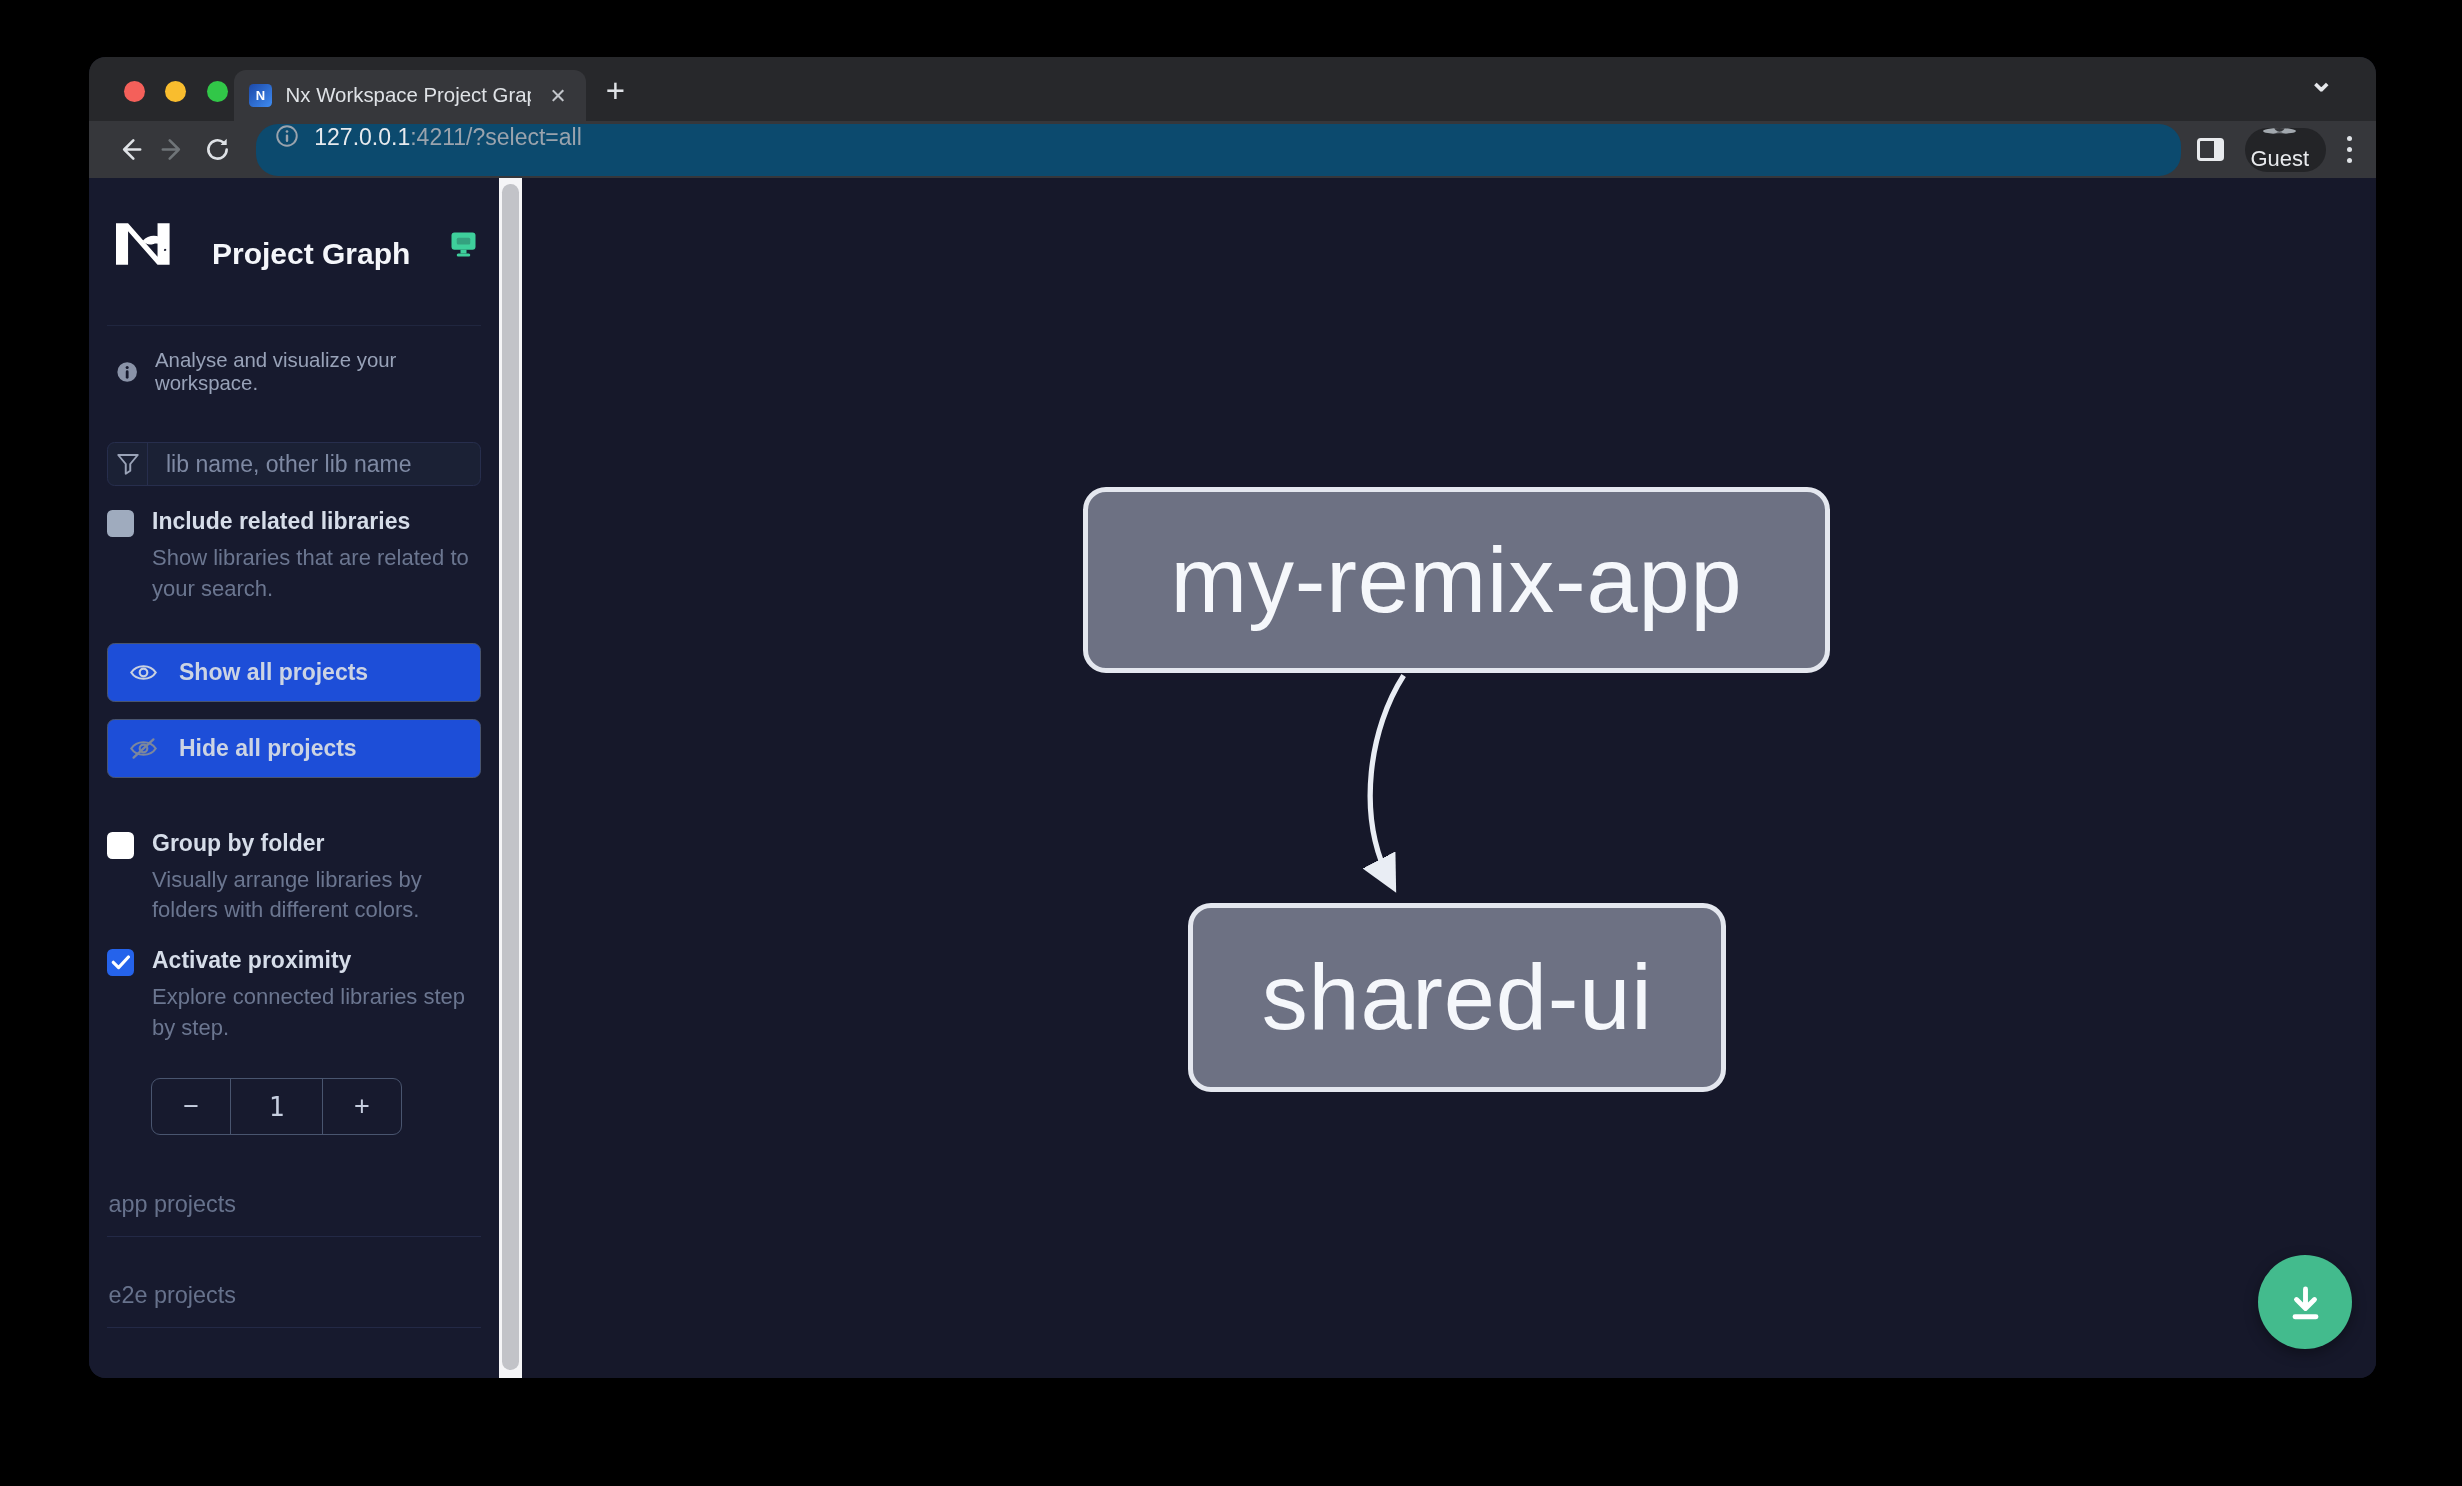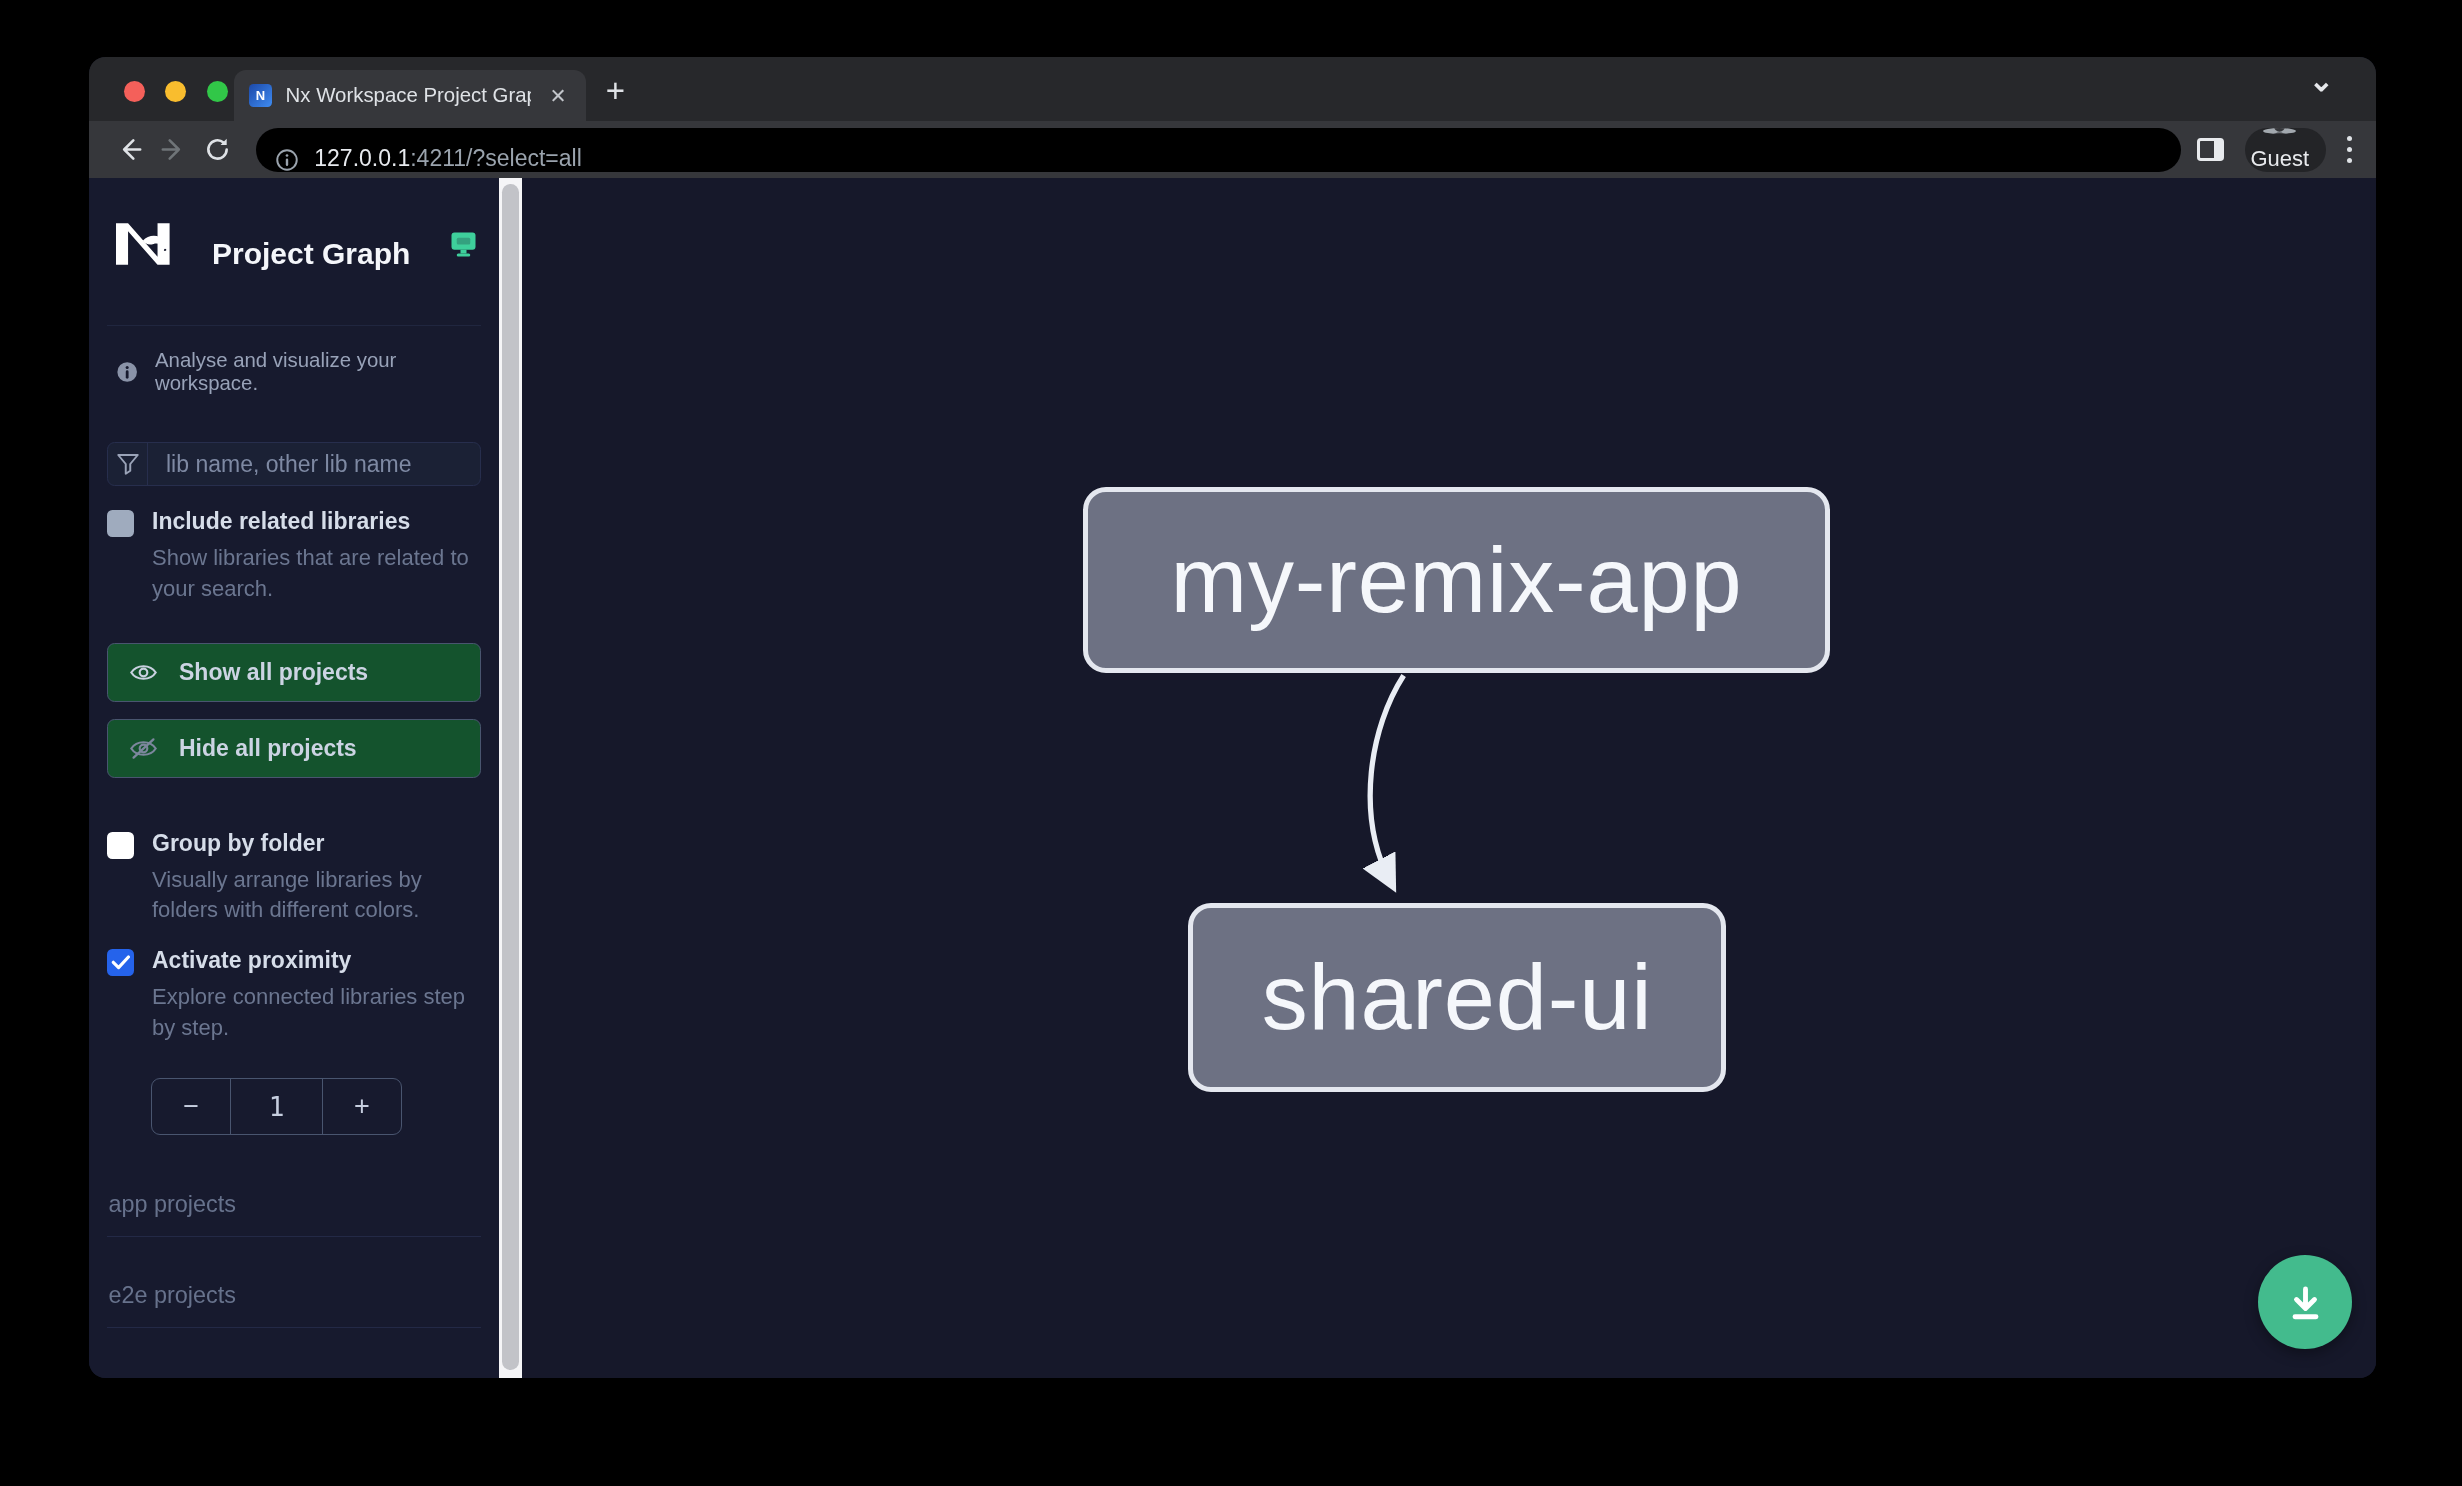--- a/index.html
+++ b/index.html
@@ -25,22 +25,22 @@
              display:flex; align-items:center; justify-content:center; }
   .tab-title { color:#dfe2e6; font-size:20.4px; white-space:nowrap; overflow:hidden; flex:1; }
   .tab-close { color:#c2c5ca; font-size:20.4px; padding:1.5px 4.5px; }
   .newtab { color:#dfe2e6; font-size:33px; font-weight:300; margin:0 0 10.6px 19.7px; }
   .tab-overflow { position:absolute; right:42px; top:6px; color:#e6e8eb; font-size:30px; font-weight:bold;}
 
   
   .toolbar { flex:0 0 57px; background:#36373b; display:flex; align-items:center;
              padding:0 18px; }
   .nav-btn { width:44px; height:44px; display:flex; align-items:center; justify-content:center; }
-  .urlbar { flex:1; height:44px; background:#000000; border-radius:22px; margin:0 16.6px;
-            display:flex; align-items:flex-end; padding:0 19.7px; gap:15px; min-width:0; }
+  .urlbar { flex:1; height:52px; background:#0c4a6e; border-radius:22px; margin:0 16.6px;
+            display:flex; align-items:flex-start; padding:0 19.7px; gap:15px; min-width:0; }
   .url-text { font-size:23px; white-space:nowrap; }
   .url-host { color:#e7eaee; } .url-rest { color:#9aa3ad; }
   .panel-icon { width:27px; height:23px; border:3.8px solid #e8eaed; border-radius:3.8px;
                 position:relative; }
   .panel-icon::after { content:""; position:absolute; right:0; top:0; bottom:0;
                        width:7.6px; background:#e8eaed; }
   .guest { height:44px; border-radius:22px; background:#232427; display:flex;
            align-items:center; padding:0 16.6px 0 5.3px; gap:12px; margin:0 15px 0 21px;flex-direction:column; }
   .avatar { width:33px; height:33px; border-radius:50%; background:#a2a8ae; overflow:hidden;
             display:flex; align-items:center; justify-content:center; }
@@ -73,21 +73,21 @@
 
   .option { display:flex; gap:18px; align-items:flex-start; }
   .cb { width:27px; height:27px; border-radius:5.3px; flex:0 0 27px; margin-top:3px; }
   .cb.muted { background:#9fabbe; }
   .cb.white { background:#ffffff; }
   .cb.checked { background:#2563eb; display:flex; align-items:center; justify-content:center; }
   .option-label { color:#d6dde9; font-size:23px; font-weight:700; line-height:1.25; }
   .option-desc  { color:#6b7690; font-size:22px; line-height:1.38; margin-top:7.6px;
                   max-width:345px; }
 
-  .btn { height:59px; border:1.5px solid #49556f; background:#14532d; border-radius:7.6px;
+  .btn { height:59px; border:1.5px solid #49556f; background:#1d4ed8; border-radius:7.6px;
          display:flex; align-items:center; gap:21px; padding:0 21px;
          color:#ccd4e3; font-size:23px; font-weight:700; width:100%; }
 
   .stepper { margin:35px 0 0 44px; width:251px; height:57px; border:1.5px solid #49556f;
              border-radius:9px; display:flex; color:#c6cedf; overflow:hidden; }
   .step-cell { flex:1; display:flex; align-items:center; justify-content:center;
                font-size:27px; }
   .step-cell + .step-cell { border-left:1.5px solid #49556f; }
   .step-value { font-family:"DejaVu Sans Mono", monospace; font-size:26px; flex:1.15; }
 

